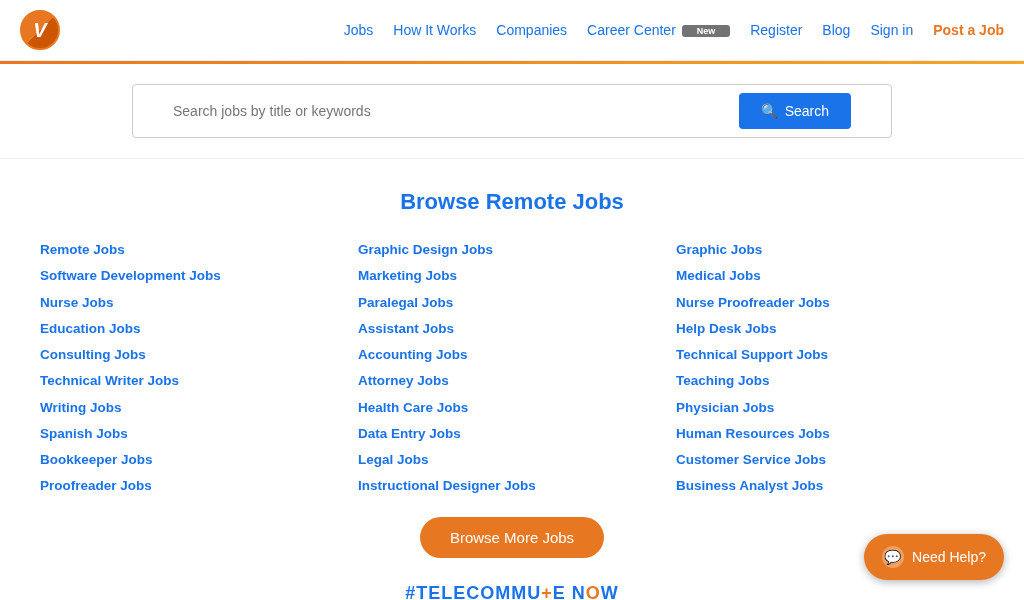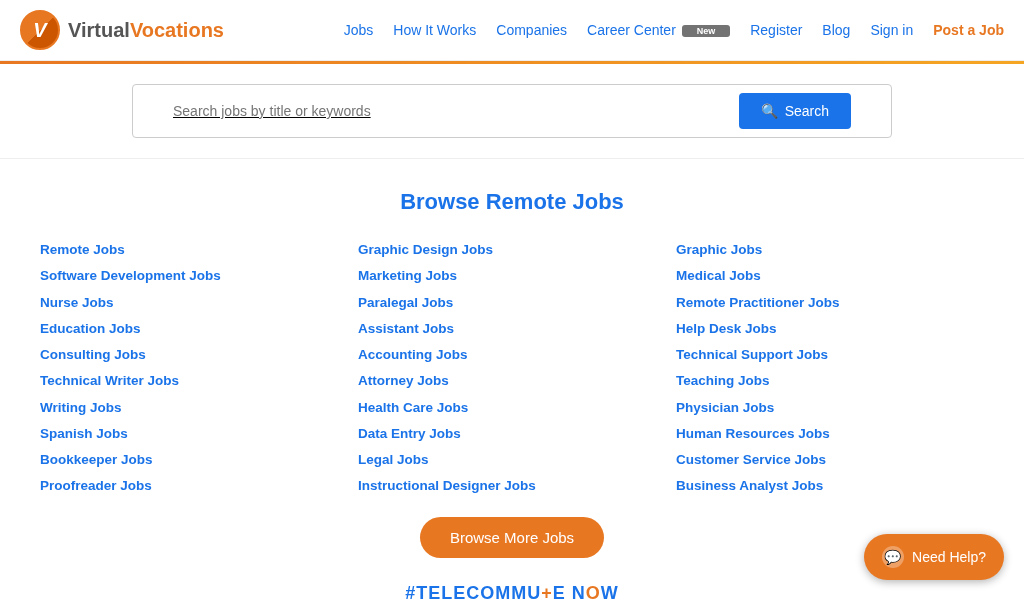--- a/index.html
+++ b/index.html
@@ -203,41 +203,38 @@
       font-size: 14px;
     }
   </style>
 </head>
 <body>
 
 <div class="header">
   <div class="logo-area">
     <div class="logo-icon">
       <span>V</span>
-    </div>
-    <div class="logo-text">
-      <span class="virtual">Virtual</span><span class="vocations">Vocations</span>
     </div>
   </div>
   <nav class="nav">
     <a href="#">Jobs</a>
     <a href="#">How It Works</a>
     <a href="#">Companies</a>
     <a href="#">Career Center <span class="badge-new">New</span></a>
     <a href="#">Register</a>
     <a href="#">Blog</a>
     <a href="#">Sign in</a>
     <a href="#" class="post-job">Post a Job</a>
   </nav>
 </div>
 <div class="header-border"></div>
 
 <div class="search-section">
   <div style="background:#fff; border:1px solid #ccc; border-radius:4px; padding: 8px 40px; display:flex; align-items:center; width:760px;">
-    <div class="search-box" style="border:none; padding:0; width:100%;text-decoration:underline;">
+    <div class="search-box" style="border:none; padding:0; width:100%;">
       <input type="text" class="search-input" placeholder="Search jobs by title or keywords" style="">
     </div>
     <button class="search-button">
       <span>🔍</span>
       <span>Search</span>
     </button>
   </div>
 </div>
 
 <div class="browse-section">
@@ -266,21 +263,21 @@
       <a href="#">Attorney Jobs</a>
       <a href="#">Health Care Jobs</a>
       <a href="#">Data Entry Jobs</a>
       <a href="#">Legal Jobs</a>
       <a href="#">Instructional Designer Jobs</a>
     </div>
 
     <div class="jobs-col">
       <a href="#">Graphic Jobs</a>
       <a href="#">Medical Jobs</a>
-      <a href="#">Remote Practitioner Jobs</a>
+      <a href="#">Nurse Proofreader Jobs</a>
       <a href="#">Help Desk Jobs</a>
       <a href="#">Technical Support Jobs</a>
       <a href="#">Teaching Jobs</a>
       <a href="#">Physician Jobs</a>
       <a href="#">Human Resources Jobs</a>
       <a href="#">Customer Service Jobs</a>
       <a href="#">Business Analyst Jobs</a>
     </div>
   </div>
 

